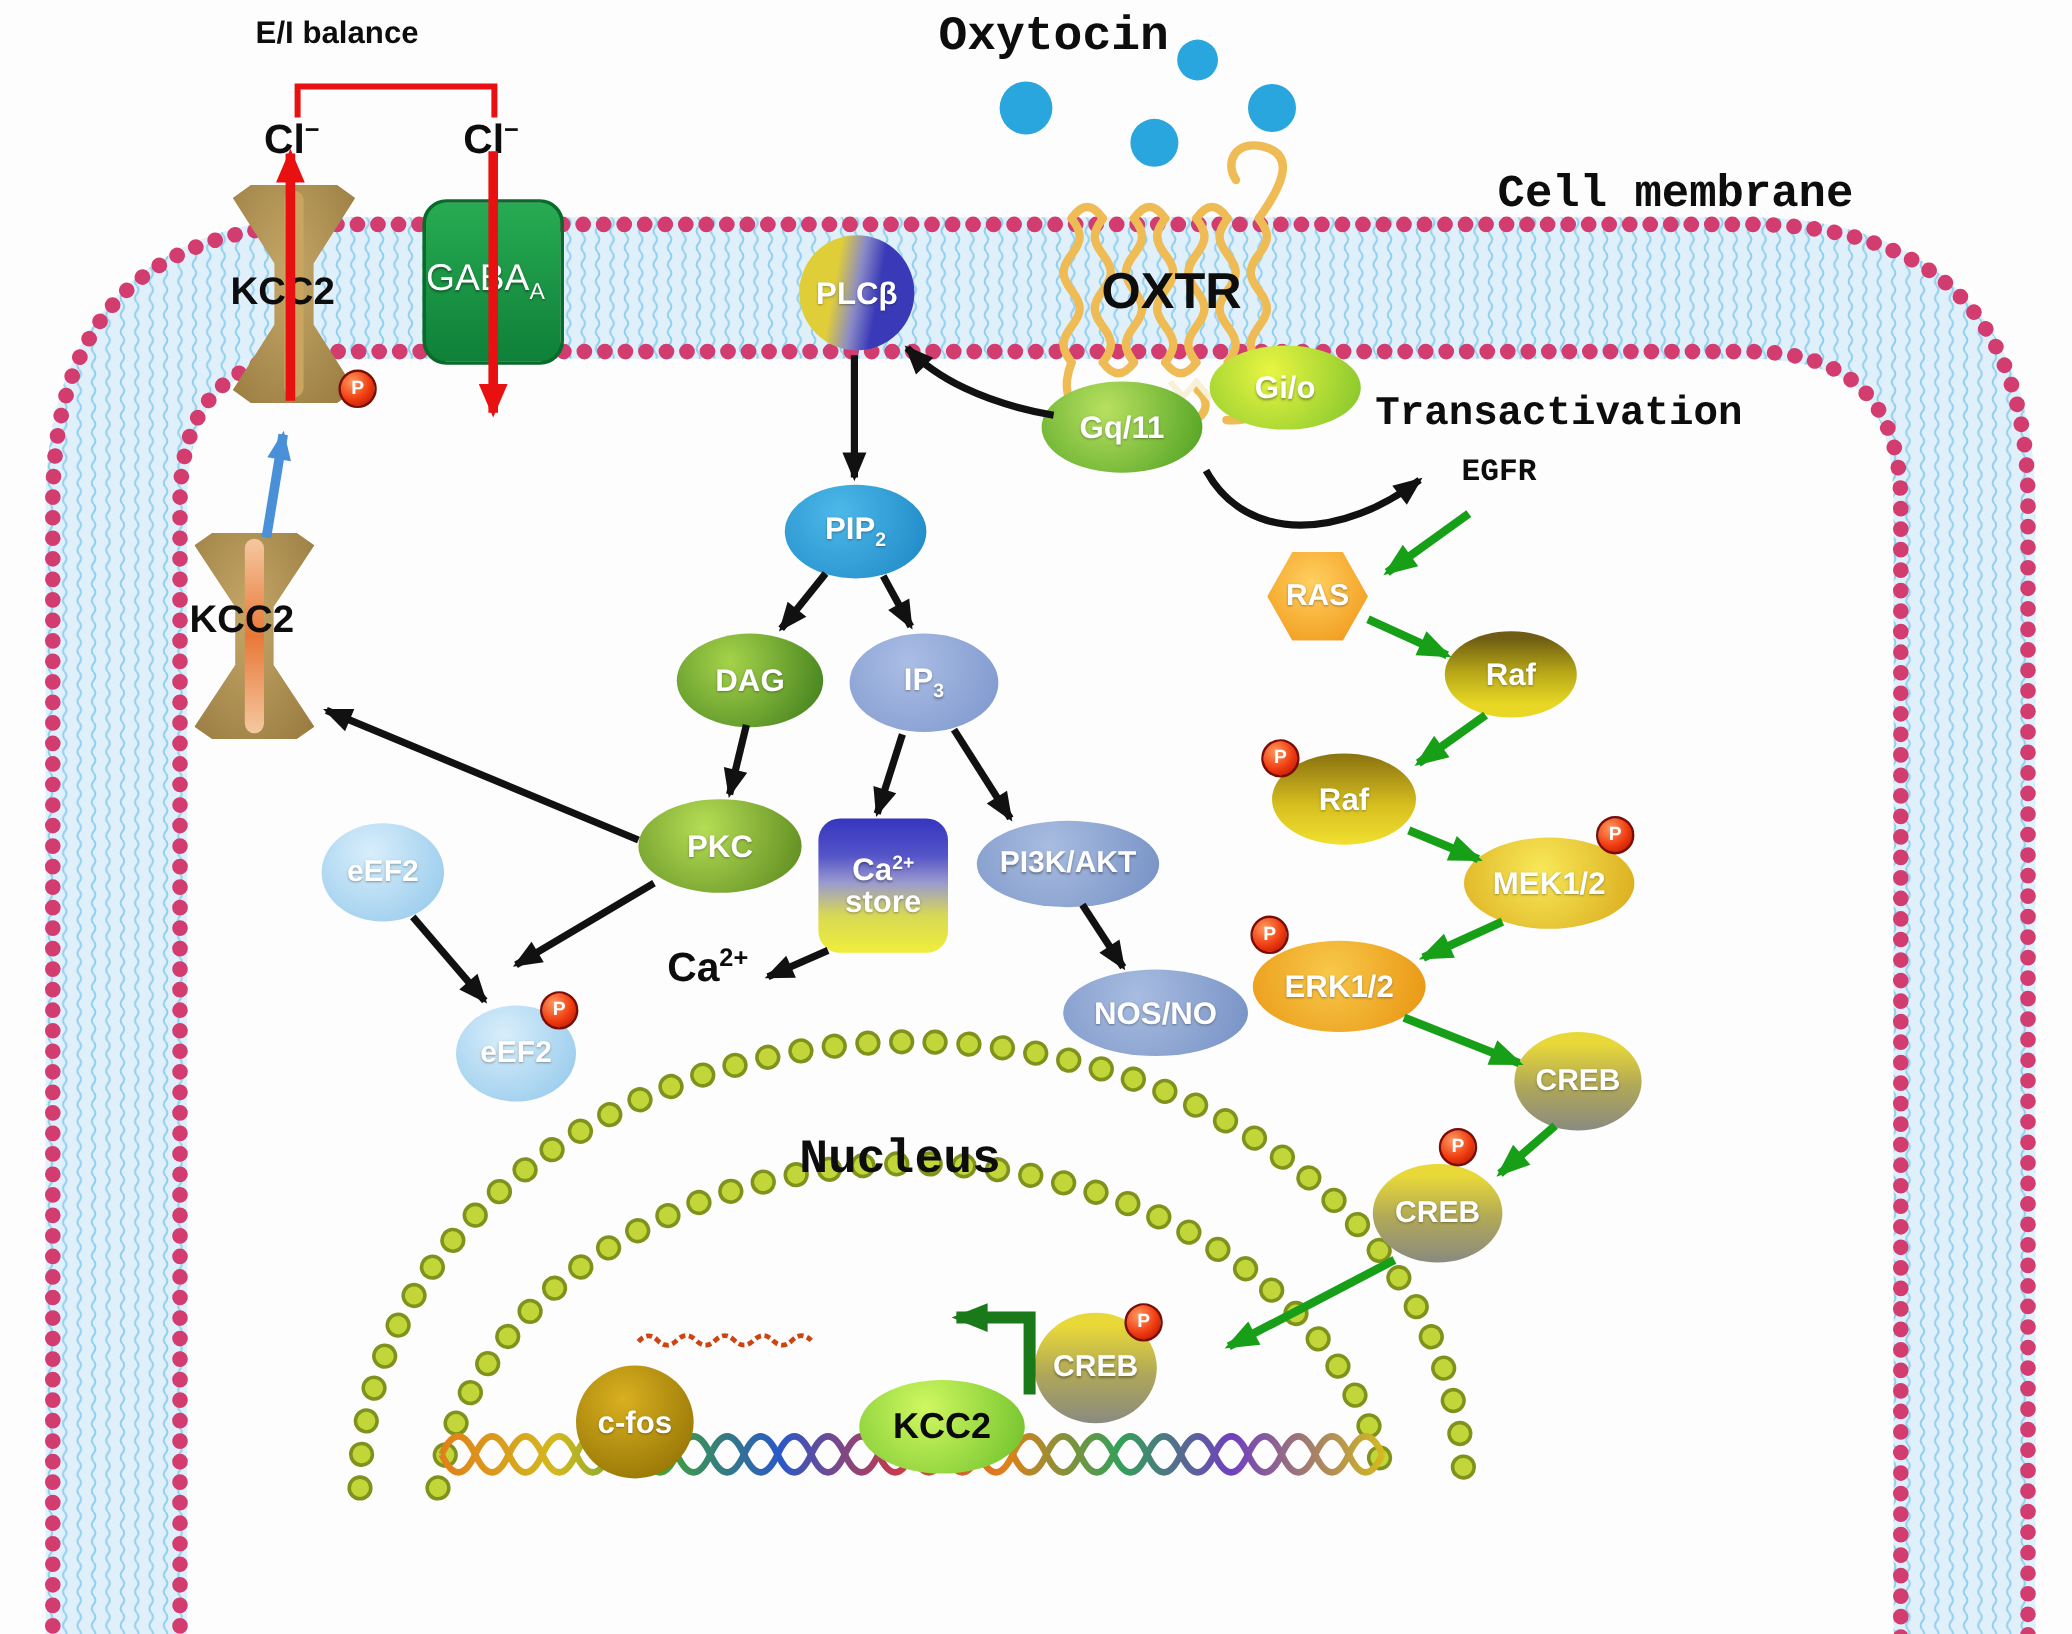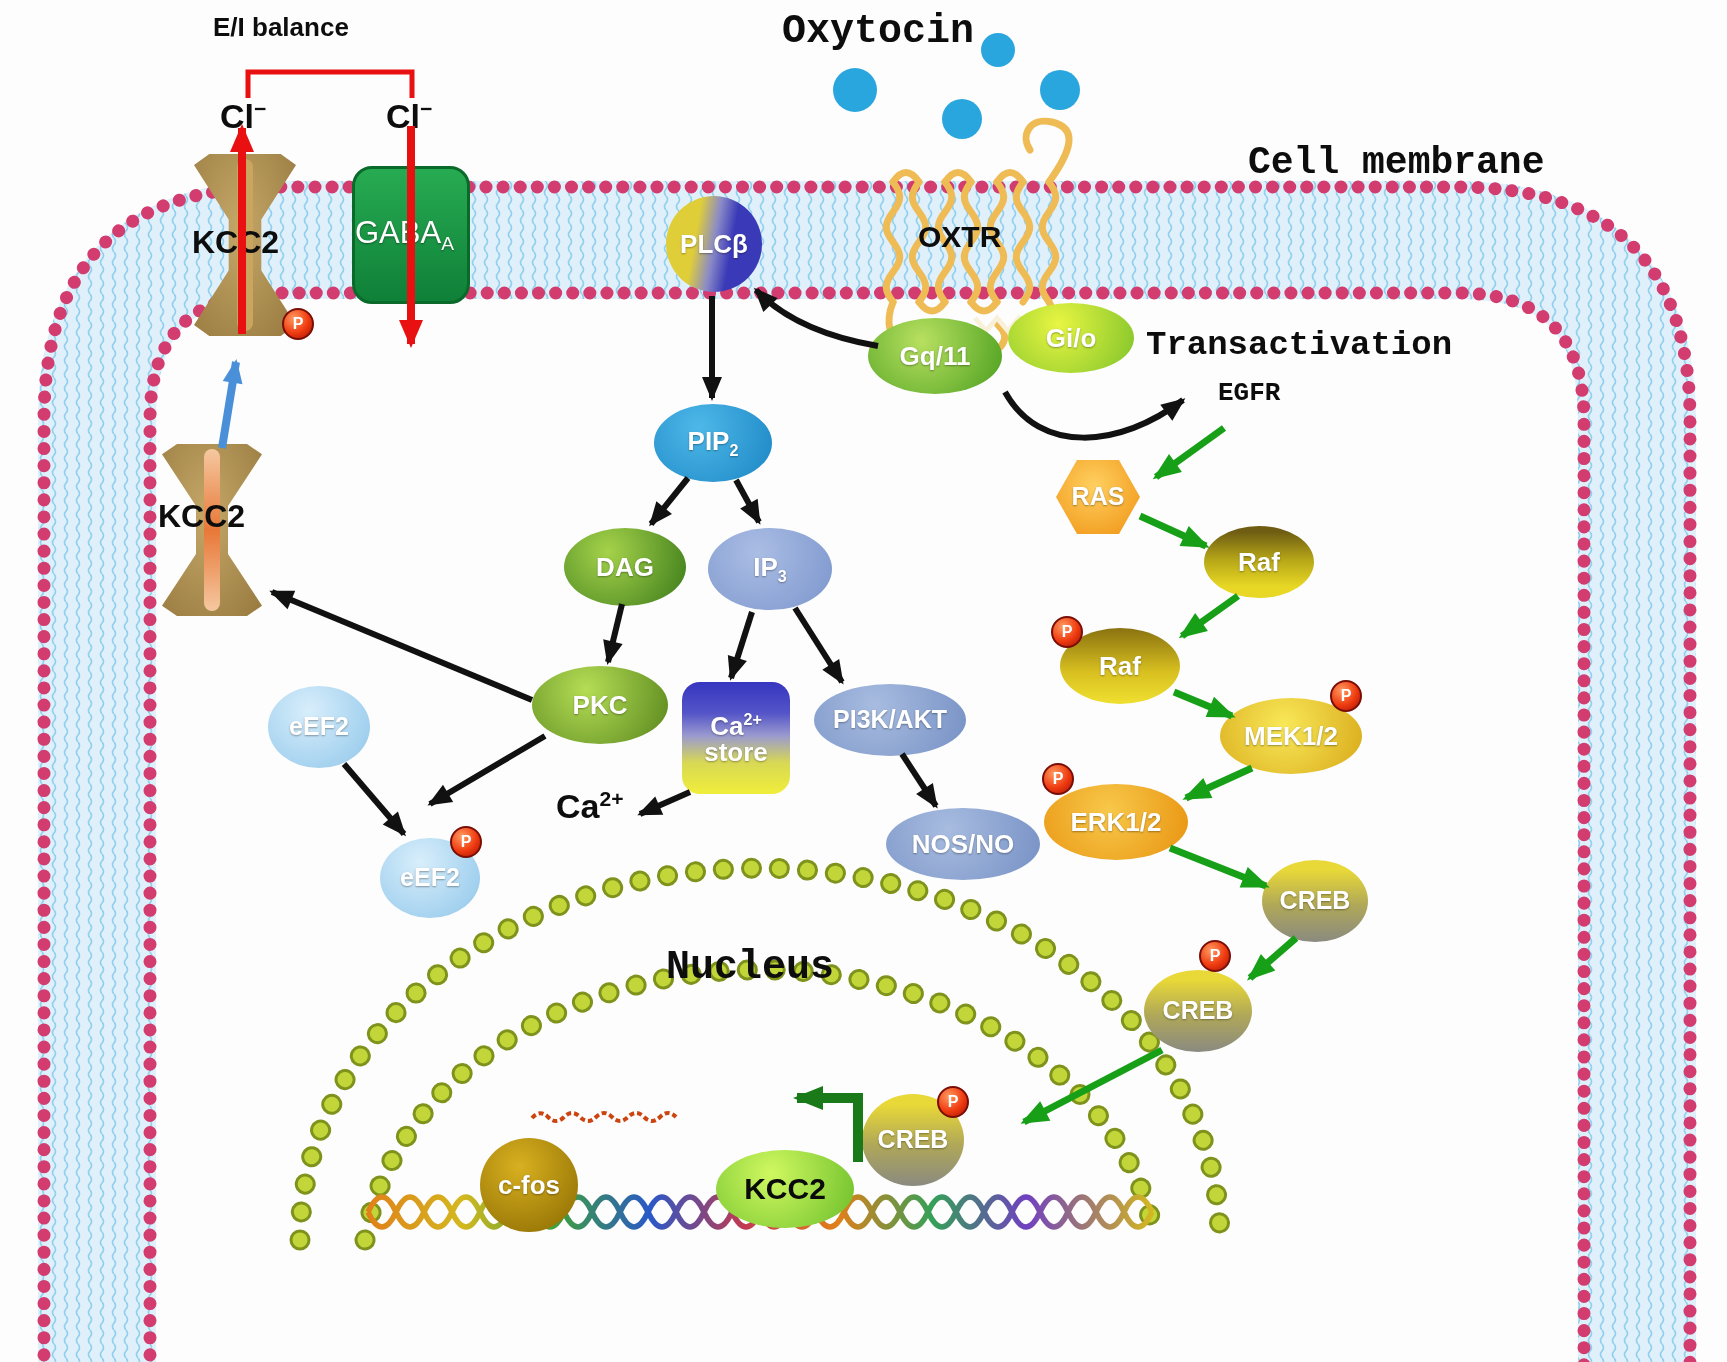--- a/index.html
+++ b/index.html
@@ -135,21 +135,21 @@
     <div class="body"></div>
     <div class="core core-cyto"></div>
   </div>
 
   <div class="node plcb" style="left:666px;top:196px;width:96px;height:96px">
     <span><span>PLC</span><span>β</span></span>
   </div>
   <div class="node gq11" style="left:868px;top:318px;width:134px;height:76px">
     <span>Gq/11</span>
   </div>
-  <div class="node gio" style="left:1008px;top:303px;width:126px;height:70px">
+  <div class="node gio" style="left:1008px;top:288px;width:126px;height:70px">
     <span>Gi/o</span>
   </div>
   <div class="node pip2" style="left:654px;top:404px;width:118px;height:78px">
     <span><span>PIP</span><sub>2</sub></span>
   </div>
   <div class="node dag" style="left:564px;top:528px;width:122px;height:78px">
     <span>DAG</span>
   </div>
   <div class="node ip3" style="left:708px;top:528px;width:124px;height:82px">
     <span><span>IP</span><sub>3</sub></span>
@@ -228,21 +228,21 @@
       <span>P</span>
     </div>
 
   <div class="lbl" style="left:213px;top:14px;font-size:26px">E/I balance</div>
   <div class="lbl" style="left:220px;top:98px;font-size:34px"><span>Cl</span><sup>−</sup></div>
   <div class="lbl" style="left:386px;top:98px;font-size:34px"><span>Cl</span><sup>−</sup></div>
   <div class="lbl" style="left:192px;top:226px;font-size:32px">KCC2</div>
   <div class="lbl" style="left:158px;top:500px;font-size:32px">KCC2</div>
   <div class="lbl serif" style="left:1248px;top:144px;font-size:38px">Cell membrane</div>
   <div class="lbl serif" style="left:782px;top:12px;font-size:40px">Oxytocin</div>
-  <div class="lbl" style="left:918px;top:222px;font-size:30px">OXTR</div>
+  <div class="lbl" style="left:918px;top:222px;font-size:42px">OXTR</div>
   <div class="lbl serif" style="left:1146px;top:328px;font-size:34px">Transactivation</div>
   <div class="lbl serif" style="left:1218px;top:380px;font-size:26px">EGFR</div>
   <div class="lbl" style="left:556px;top:788px;font-size:34px"><span>Ca</span><sup>2+</sup></div>
   <div class="lbl serif" style="left:666px;top:948px;font-size:40px">Nucleus</div>
 
   <svg id="arrow-art" class="layer" width="1727" height="1362" viewBox="0 0 1727 1362">
     <defs>
       <marker id="ah-black" markerUnits="userSpaceOnUse" markerWidth="26" markerHeight="22" refX="22" refY="11" orient="auto">
         <path d="M1,1 L25,11 L1,21 z" fill="#111111"></path>
       </marker>

